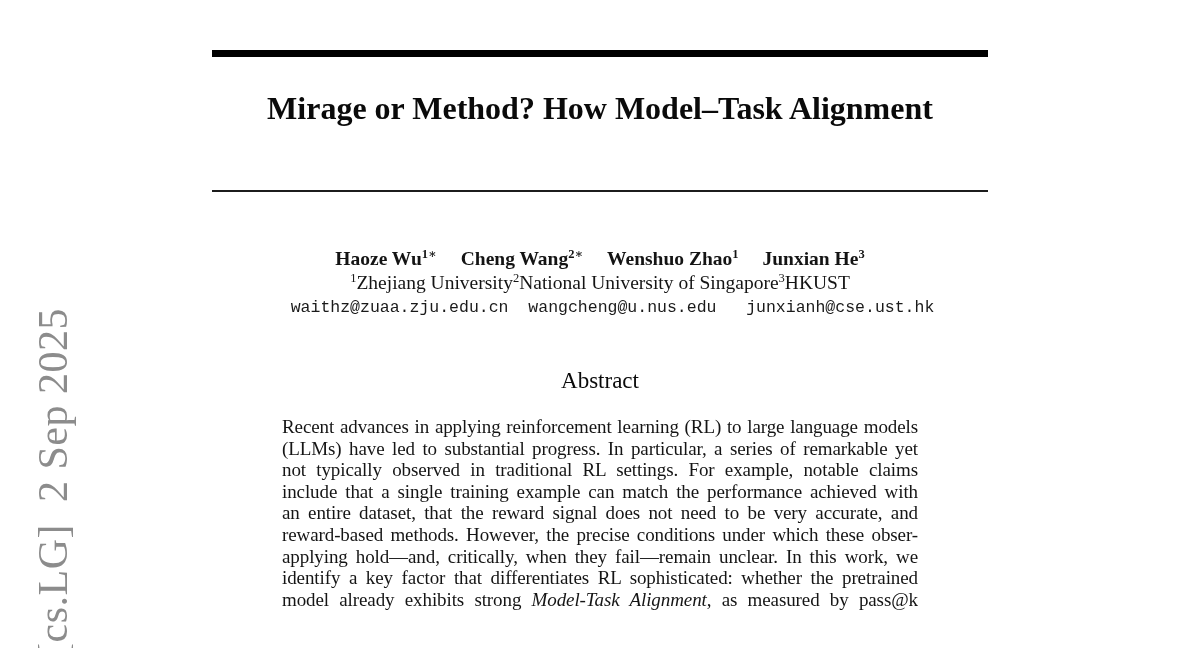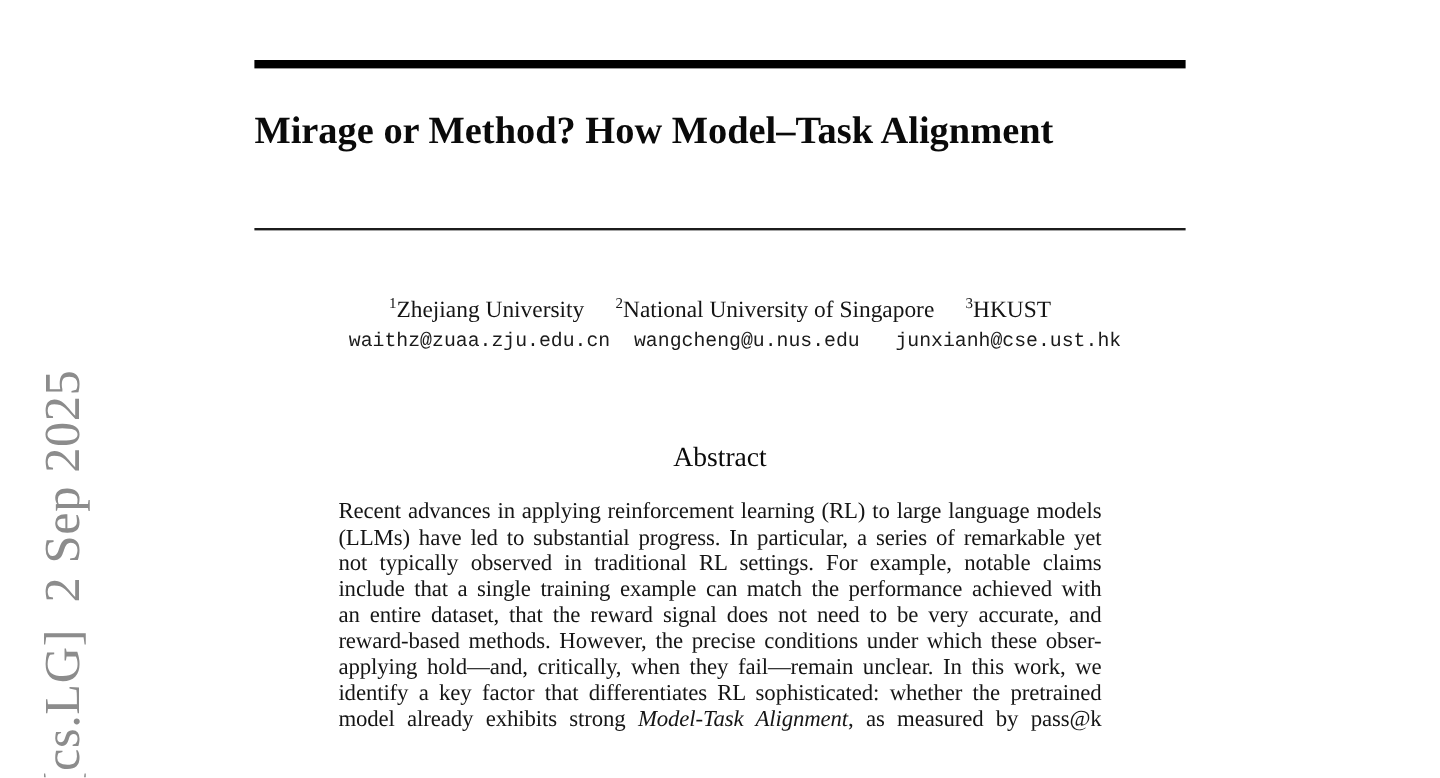--- a/index.html
+++ b/index.html
@@ -43,20 +43,21 @@
     width: 776px;
     height: 2px;
     background: #1c1c1c;
   }
   .title {
     position: absolute;
     left: 212px;
     top: 84px;
     width: 776px;
     margin: 0;
+    text-align: center;
     font-size: 32px;
     font-weight: bold;
     line-height: 48px;
     color: #0a0a0a;
   }
   .title-line { display: block; }
   .authors {
     position: absolute;
     left: 0;
     top: 247px;
@@ -70,21 +71,21 @@
   }
   .author-line sup, .affil-line sup {
     font-size: 12.5px;
     line-height: 0;
   }
   .author + .author { margin-left: 24px; }
   .affil-line {
     font-size: 19.5px;
     line-height: 24px;
   }
-  .affil + .affil { margin-left: 26px; }
+  .affil + .affil { }
   .emails {
     font-family: "Liberation Mono", "DejaVu Sans Mono", monospace;
     font-size: 16.5px;
     line-height: 25px;
     white-space: pre;
     color: #1a1a1a;
     margin-left: 25px;
   }
   .abstract-heading {
     position: absolute;
@@ -124,20 +125,23 @@
 
   <div class="rule-thick"></div>
 
   <h1 class="title">
     <span class="title-line">Mirage or Method? How Model–Task Alignment</span>
   </h1>
 
   <div class="rule-thin"></div>
 
   <div class="authors">
+    <div class="author-line">
+      <span class="author"><span>Haoze Wu</span><sup>1∗</sup></span><span class="author"><span>Cheng Wang</span><sup>2∗</sup></span><span class="author"><span>Wenshuo Zhao</span><sup>1</sup></span><span class="author"><span>Junxian He</span><sup>3</sup></span>
+    </div>
     <div class="affil-line">
       <span class="affil"><sup>1</sup><span>Zhejiang University</span></span><span class="affil"><sup>2</sup><span>National University of Singapore</span></span><span class="affil"><sup>3</sup><span>HKUST</span></span>
     </div>
     <div class="emails">waithz@zuaa.zju.edu.cn  wangcheng@u.nus.edu   junxianh@cse.ust.hk</div>
   </div>
 
   <div class="abstract-heading">Abstract</div>
 
   <div class="abstract-body">
     <div class="abs-line">Recent advances in applying reinforcement learning (RL) to large language models</div>

